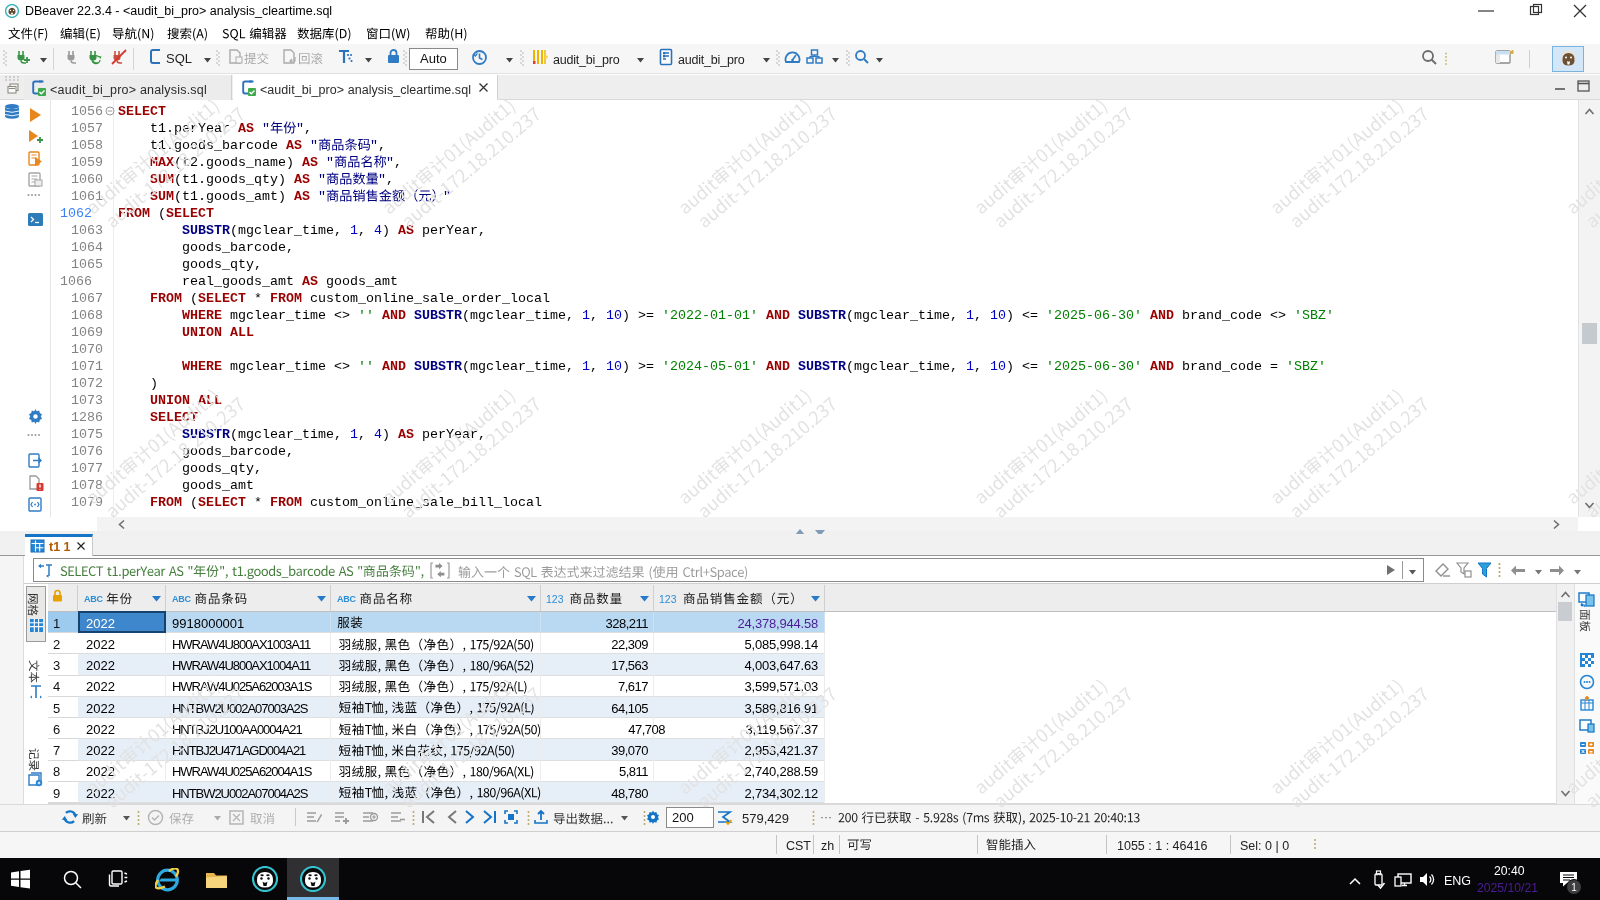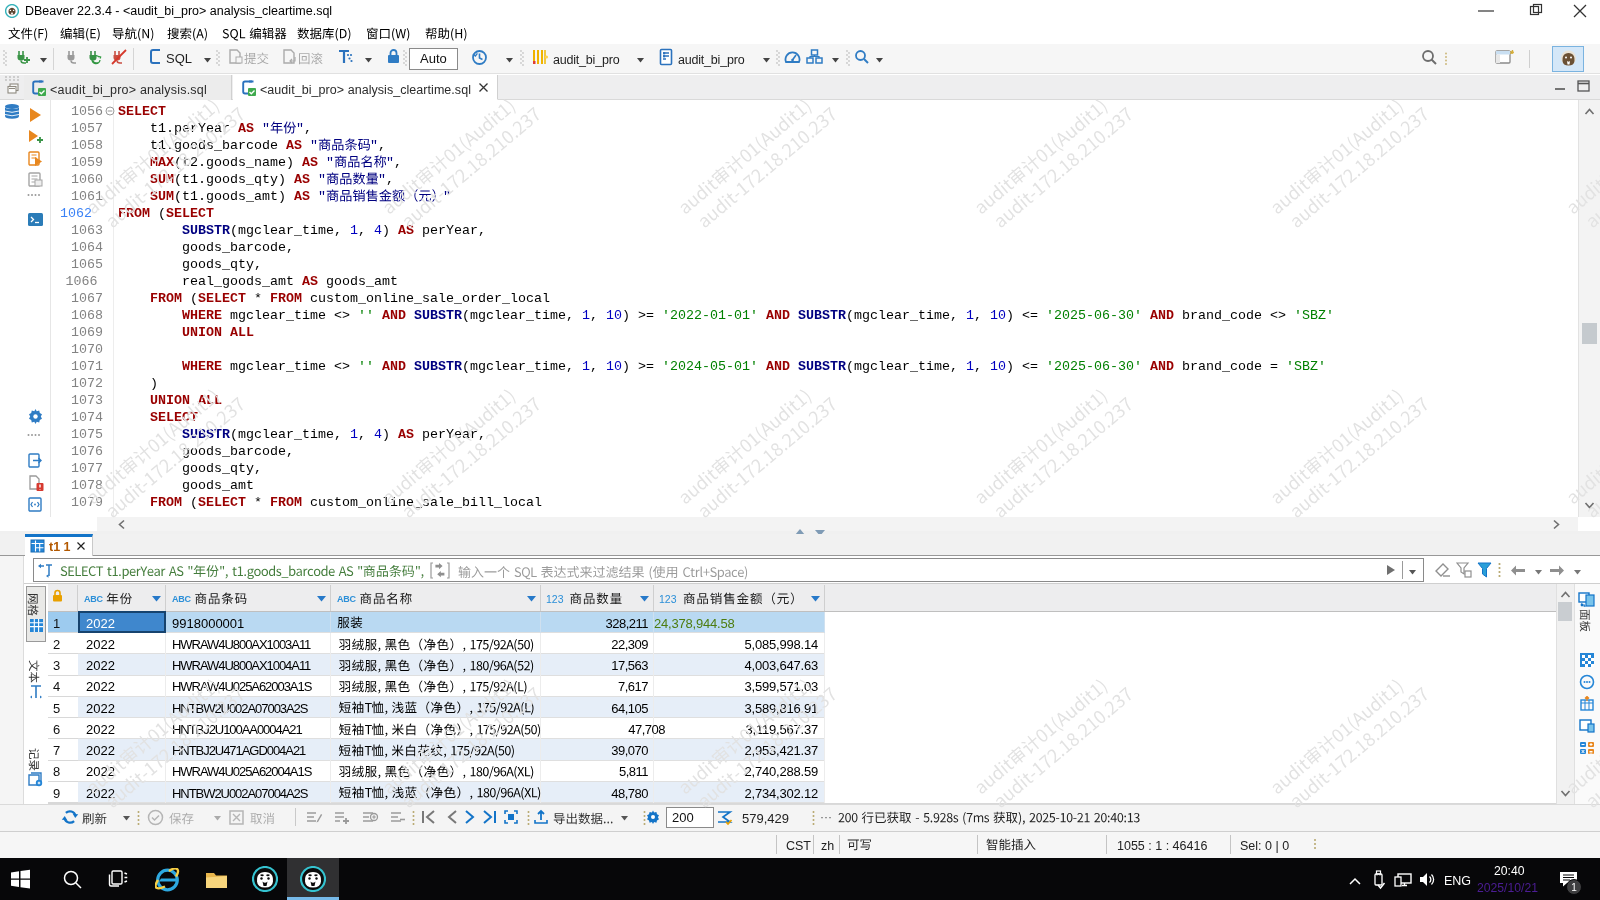--- a/index.html
+++ b/index.html
@@ -405,36 +405,36 @@
           <path fill="#000080" d="M3.6 -8.5C3.9 -8 4.3 -7.3 4.4 -6.9L5.3 -7.3C5.2 -7.7 4.8 -8.3 4.5 -8.8ZM7.4 -5.3C8.3 -4.7 9.4 -3.8 10 -3.3L10.6 -4C10 -4.5 8.8 -5.3 8 -5.9ZM5.2 -5.8C4.6 -5.2 3.7 -4.5 2.9 -4C3 -3.8 3.3 -3.4 3.4 -3.2C4.2 -3.8 5.3 -4.7 6 -5.5ZM8.7 -8.7C8.5 -8.2 8.1 -7.4 7.7 -6.9H1.6V1H2.5V-6.1H10.8V-0.1C10.8 0.2 10.7 0.2 10.5 0.2C10.3 0.2 9.5 0.2 8.7 0.2C8.8 0.4 8.9 0.8 9 1C10.1 1 10.8 1 11.2 0.8C11.6 0.7 11.7 0.5 11.7 -0V-6.9H8.7C9.1 -7.4 9.4 -7.9 9.8 -8.5ZM4.1 -3.7V-0H5V-0.6H9V-3.7ZM5 -2.9H8.2V-1.4H5ZM5.8 -10.9C6 -10.5 6.2 -10.1 6.3 -9.7H0.8V-8.8H12.4V-9.7H7.4C7.3 -10.1 7 -10.7 6.8 -11.1Z M17.2 -9.6H22.5V-7.1H17.2ZM16.2 -10.5V-6.1H23.5V-10.5ZM14.3 -4.7V1.1H15.2V0.3H18V0.9H19V-4.7ZM15.2 -0.6V-3.8H18V-0.6ZM20.4 -4.7V1.1H21.4V0.3H24.4V1H25.4V-4.7ZM21.4 -0.6V-3.8H24.4V-0.6Z M32.2 -10.3C32.7 -9.5 33.2 -8.5 33.4 -7.8L34.3 -8.2C34 -8.9 33.5 -9.9 33 -10.6ZM38.1 -10.7C37.8 -9.9 37.2 -8.9 36.7 -8.2L37.5 -7.9C38 -8.5 38.5 -9.5 39 -10.3ZM28.7 -11C28.4 -9.8 27.7 -8.7 26.9 -7.9C27.1 -7.7 27.3 -7.2 27.4 -7C27.8 -7.4 28.2 -8 28.6 -8.6H31.8V-9.5H29.1C29.3 -9.9 29.5 -10.4 29.6 -10.8ZM27.2 -4.5V-3.6H29.1V-1C29.1 -0.4 28.7 -0.1 28.5 0.1C28.6 0.3 28.9 0.7 29 0.9C29.2 0.7 29.5 0.4 31.7 -0.8C31.7 -1 31.6 -1.4 31.5 -1.6L30 -0.8V-3.6H31.9V-4.5H30V-6.3H31.6V-7.2H27.8V-6.3H29.1V-4.5ZM33.3 -4.1H37.7V-2.7H33.3ZM33.3 -5V-6.4H37.7V-5ZM35.1 -11.1V-7.3H32.4V1.1H33.3V-1.8H37.7V-0.2C37.7 -0 37.6 0 37.4 0C37.2 0.1 36.6 0.1 35.8 0C36 0.3 36.1 0.7 36.1 0.9C37.1 0.9 37.8 0.9 38.1 0.8C38.5 0.6 38.6 0.3 38.6 -0.2V-7.3L37.7 -7.3H36V-11.1Z M42.9 -11.1C42.3 -9.6 41.2 -8.2 40 -7.2C40.2 -7 40.6 -6.7 40.7 -6.5C41.1 -6.8 41.5 -7.3 41.9 -7.7V-3.4H42.9V-3.9H51.5V-4.7H47.2V-5.7H50.6V-6.4H47.2V-7.3H50.6V-8H47.2V-8.9H51.2V-9.6H47.4C47.2 -10.1 46.9 -10.7 46.6 -11.1L45.8 -10.8C46 -10.5 46.2 -10 46.3 -9.6H43.2C43.4 -10 43.6 -10.4 43.8 -10.8ZM41.9 -2.9V1.1H42.9V0.4H49.7V1.1H50.7V-2.9ZM42.9 -0.4V-2.1H49.7V-0.4ZM46.3 -7.3V-6.4H42.9V-7.3ZM46.3 -8H42.9V-8.9H46.3ZM46.3 -5.7V-4.7H42.9V-5.7Z M55.4 -2.9C55.9 -2.1 56.4 -1.1 56.6 -0.4L57.5 -0.8C57.3 -1.5 56.7 -2.5 56.2 -3.2ZM62.5 -3.2C62.1 -2.5 61.6 -1.4 61.1 -0.8L61.8 -0.4C62.3 -1 62.9 -2 63.4 -2.8ZM59.4 -11.2C58.1 -9.2 55.7 -7.7 53.2 -6.9C53.5 -6.7 53.7 -6.3 53.9 -6C54.6 -6.2 55.3 -6.6 56 -6.9V-6.2H58.8V-4.4H54.3V-3.5H58.8V-0.2H53.7V0.7H65.1V-0.2H59.9V-3.5H64.5V-4.4H59.9V-6.2H62.8V-7C63.5 -6.6 64.2 -6.3 64.9 -6C65.1 -6.3 65.4 -6.7 65.6 -6.9C63.6 -7.5 61.3 -8.9 60 -10.3L60.3 -10.8ZM62.6 -7.1H56.3C57.5 -7.8 58.5 -8.7 59.4 -9.6C60.3 -8.7 61.4 -7.8 62.6 -7.1Z M75.1 -6.5C75.1 -2.4 74.9 -0.6 72 0.4C72.2 0.6 72.5 0.9 72.5 1.1C75.7 -0 76 -2.1 76 -6.5ZM75.7 -1.1C76.6 -0.5 77.7 0.4 78.3 1L78.8 0.3C78.3 -0.2 77.1 -1.1 76.3 -1.7ZM73 -8.1V-1.8H73.9V-7.2H77.2V-1.8H78.1V-8.1H75.6C75.8 -8.5 76 -8.9 76.1 -9.4H78.6V-10.3H72.8V-9.4H75.2C75.1 -9 74.9 -8.5 74.8 -8.1ZM68.8 -10.8C69 -10.5 69.2 -10.2 69.4 -9.8H66.8V-7.8H67.7V-9H71.7V-7.8H72.6V-9.8H70.4C70.2 -10.2 69.9 -10.7 69.7 -11ZM67.7 -3.1V1H68.6V0.5H70.9V0.9H71.8V-3.1ZM68.6 -0.3V-2.3H70.9V-0.3ZM68 -5.5 69 -5C68.2 -4.4 67.4 -4 66.5 -3.7C66.7 -3.6 66.8 -3.1 66.9 -2.9C67.9 -3.2 68.9 -3.8 69.8 -4.5C70.6 -4 71.4 -3.5 71.9 -3.2L72.6 -3.9C72.1 -4.2 71.3 -4.7 70.5 -5.1C71.1 -5.8 71.7 -6.5 72.1 -7.3L71.5 -7.7L71.3 -7.6H69.3C69.5 -7.9 69.6 -8.2 69.7 -8.4L68.8 -8.6C68.4 -7.7 67.7 -6.6 66.5 -5.9C66.7 -5.7 67 -5.4 67.1 -5.2C67.8 -5.7 68.3 -6.3 68.8 -6.9H70.8C70.5 -6.4 70.1 -5.9 69.7 -5.5L68.6 -6.1Z M88.4 -5C88.4 -2.4 89.4 -0.3 91 1.3L91.8 0.9C90.3 -0.7 89.3 -2.7 89.3 -5C89.3 -7.4 90.3 -9.3 91.8 -10.9L91 -11.3C89.4 -9.7 88.4 -7.6 88.4 -5Z M94.3 -10.1V-9.1H103.7V-10.1ZM93.2 -6.4V-5.4H96.5C96.3 -2.9 95.9 -0.8 93 0.3C93.3 0.4 93.5 0.8 93.7 1C96.7 -0.2 97.4 -2.5 97.6 -5.4H100.1V-0.7C100.1 0.5 100.4 0.8 101.6 0.8C101.9 0.8 103.3 0.8 103.5 0.8C104.7 0.8 104.9 0.2 105 -2.1C104.8 -2.1 104.3 -2.3 104.1 -2.5C104.1 -0.5 104 -0.1 103.4 -0.1C103.1 -0.1 102 -0.1 101.7 -0.1C101.2 -0.1 101.1 -0.2 101.1 -0.7V-5.4H104.8V-6.4Z M109.6 -5C109.6 -7.6 108.6 -9.7 107 -11.3L106.2 -10.9C107.7 -9.3 108.7 -7.4 108.7 -5C108.7 -2.7 107.7 -0.7 106.2 0.9L107 1.3C108.6 -0.3 109.6 -2.4 109.6 -5Z"></path>
         </svg></span><span style="color:#000080;">"</span></div>
 <div style="position:absolute;left:60px;top:205px;width:43px;text-align:left;font:13.33px/17px 'Liberation Mono';color:#3b82f6;">1062</div>
 <div style="position:absolute;left:118px;top:205px;font:13.33px/17px 'Liberation Mono';white-space:pre;color:#000;"><span style="color:#990000;font-weight:bold;">FROM</span><span style="color:#000;"> (</span><span style="color:#990000;font-weight:bold;">SELECT</span></div>
 <div style="position:absolute;left:60px;top:222px;width:43px;text-align:right;font:13.33px/17px 'Liberation Mono';color:#838383;">1063</div>
 <div style="position:absolute;left:118px;top:222px;font:13.33px/17px 'Liberation Mono';white-space:pre;color:#000;"><span style="color:#000;">        </span><span style="color:#000080;font-weight:bold;">SUBSTR</span><span style="color:#000;">(mgclear_time, </span><span style="color:#0000c0;">1</span><span style="color:#000;">, </span><span style="color:#0000c0;">4</span><span style="color:#000;">) </span><span style="color:#990000;font-weight:bold;">AS</span><span style="color:#000;"> perYear,</span></div>
 <div style="position:absolute;left:60px;top:239px;width:43px;text-align:right;font:13.33px/17px 'Liberation Mono';color:#838383;">1064</div>
 <div style="position:absolute;left:118px;top:239px;font:13.33px/17px 'Liberation Mono';white-space:pre;color:#000;"><span style="color:#000;">        goods_barcode,</span></div>
 <div style="position:absolute;left:60px;top:256px;width:43px;text-align:right;font:13.33px/17px 'Liberation Mono';color:#838383;">1065</div>
 <div style="position:absolute;left:118px;top:256px;font:13.33px/17px 'Liberation Mono';white-space:pre;color:#000;"><span style="color:#000;">        goods_qty,</span></div>
-<div style="position:absolute;left:60px;top:273px;width:43px;text-align:center;font:13.33px/17px 'Liberation Mono';color:#838383;">1066</div>
+<div style="position:absolute;left:60px;top:273px;width:43px;text-align:left;font:13.33px/17px 'Liberation Mono';color:#838383;">1066</div>
 <div style="position:absolute;left:118px;top:273px;font:13.33px/17px 'Liberation Mono';white-space:pre;color:#000;"><span style="color:#000;">        real_goods_amt </span><span style="color:#990000;font-weight:bold;">AS</span><span style="color:#000;"> goods_amt</span></div>
 <div style="position:absolute;left:60px;top:290px;width:43px;text-align:right;font:13.33px/17px 'Liberation Mono';color:#838383;">1067</div>
 <div style="position:absolute;left:118px;top:290px;font:13.33px/17px 'Liberation Mono';white-space:pre;color:#000;"><span style="color:#000;">    </span><span style="color:#990000;font-weight:bold;">FROM</span><span style="color:#000;"> (</span><span style="color:#990000;font-weight:bold;">SELECT</span><span style="color:#000;"> * </span><span style="color:#990000;font-weight:bold;">FROM</span><span style="color:#000;"> custom_online_sale_order_local</span></div>
 <div style="position:absolute;left:60px;top:307px;width:43px;text-align:right;font:13.33px/17px 'Liberation Mono';color:#838383;">1068</div>
 <div style="position:absolute;left:118px;top:307px;font:13.33px/17px 'Liberation Mono';white-space:pre;color:#000;"><span style="color:#000;">        </span><span style="color:#990000;font-weight:bold;">WHERE</span><span style="color:#000;"> mgclear_time &lt;&gt; </span><span style="color:#008000;">''</span><span style="color:#000;"> </span><span style="color:#990000;font-weight:bold;">AND</span><span style="color:#000;"> </span><span style="color:#000080;font-weight:bold;">SUBSTR</span><span style="color:#000;">(mgclear_time, </span><span style="color:#0000c0;">1</span><span style="color:#000;">, </span><span style="color:#0000c0;">10</span><span style="color:#000;">) &gt;= </span><span style="color:#008000;">'2022-01-01'</span><span style="color:#000;"> </span><span style="color:#990000;font-weight:bold;">AND</span><span style="color:#000;"> </span><span style="color:#000080;font-weight:bold;">SUBSTR</span><span style="color:#000;">(mgclear_time, </span><span style="color:#0000c0;">1</span><span style="color:#000;">, </span><span style="color:#0000c0;">10</span><span style="color:#000;">) &lt;= </span><span style="color:#008000;">'2025-06-30'</span><span style="color:#000;"> </span><span style="color:#990000;font-weight:bold;">AND</span><span style="color:#000;"> brand_code &lt;&gt; </span><span style="color:#008000;">'SBZ'</span></div>
 <div style="position:absolute;left:60px;top:324px;width:43px;text-align:right;font:13.33px/17px 'Liberation Mono';color:#838383;">1069</div>
 <div style="position:absolute;left:118px;top:324px;font:13.33px/17px 'Liberation Mono';white-space:pre;color:#000;"><span style="color:#000;">        </span><span style="color:#990000;font-weight:bold;">UNION ALL</span></div>
 <div style="position:absolute;left:60px;top:341px;width:43px;text-align:right;font:13.33px/17px 'Liberation Mono';color:#838383;">1070</div>
 <div style="position:absolute;left:60px;top:358px;width:43px;text-align:right;font:13.33px/17px 'Liberation Mono';color:#838383;">1071</div>
 <div style="position:absolute;left:118px;top:358px;font:13.33px/17px 'Liberation Mono';white-space:pre;color:#000;"><span style="color:#000;">        </span><span style="color:#990000;font-weight:bold;">WHERE</span><span style="color:#000;"> mgclear_time &lt;&gt; </span><span style="color:#008000;">''</span><span style="color:#000;"> </span><span style="color:#990000;font-weight:bold;">AND</span><span style="color:#000;"> </span><span style="color:#000080;font-weight:bold;">SUBSTR</span><span style="color:#000;">(mgclear_time, </span><span style="color:#0000c0;">1</span><span style="color:#000;">, </span><span style="color:#0000c0;">10</span><span style="color:#000;">) &gt;= </span><span style="color:#008000;">'2024-05-01'</span><span style="color:#000;"> </span><span style="color:#990000;font-weight:bold;">AND</span><span style="color:#000;"> </span><span style="color:#000080;font-weight:bold;">SUBSTR</span><span style="color:#000;">(mgclear_time, </span><span style="color:#0000c0;">1</span><span style="color:#000;">, </span><span style="color:#0000c0;">10</span><span style="color:#000;">) &lt;= </span><span style="color:#008000;">'2025-06-30'</span><span style="color:#000;"> </span><span style="color:#990000;font-weight:bold;">AND</span><span style="color:#000;"> brand_code = </span><span style="color:#008000;">'SBZ'</span></div>
 <div style="position:absolute;left:60px;top:375px;width:43px;text-align:right;font:13.33px/17px 'Liberation Mono';color:#838383;">1072</div>
 <div style="position:absolute;left:118px;top:375px;font:13.33px/17px 'Liberation Mono';white-space:pre;color:#000;"><span style="color:#000;">    )</span></div>
 <div style="position:absolute;left:60px;top:392px;width:43px;text-align:right;font:13.33px/17px 'Liberation Mono';color:#838383;">1073</div>
 <div style="position:absolute;left:118px;top:392px;font:13.33px/17px 'Liberation Mono';white-space:pre;color:#000;"><span style="color:#000;">    </span><span style="color:#990000;font-weight:bold;">UNION ALL</span></div>
-<div style="position:absolute;left:60px;top:409px;width:43px;text-align:right;font:13.33px/17px 'Liberation Mono';color:#838383;">1074</div>
+<div style="position:absolute;left:60px;top:409px;width:43px;text-align:right;font:13.33px/17px 'Liberation Mono';color:#838383;">1286</div>
 <div style="position:absolute;left:118px;top:409px;font:13.33px/17px 'Liberation Mono';white-space:pre;color:#000;"><span style="color:#000;">    </span><span style="color:#990000;font-weight:bold;">SELECT</span></div>
 <div style="position:absolute;left:60px;top:426px;width:43px;text-align:right;font:13.33px/17px 'Liberation Mono';color:#838383;">1075</div>
 <div style="position:absolute;left:118px;top:426px;font:13.33px/17px 'Liberation Mono';white-space:pre;color:#000;"><span style="color:#000;">        </span><span style="color:#000080;font-weight:bold;">SUBSTR</span><span style="color:#000;">(mgclear_time, </span><span style="color:#0000c0;">1</span><span style="color:#000;">, </span><span style="color:#0000c0;">4</span><span style="color:#000;">) </span><span style="color:#990000;font-weight:bold;">AS</span><span style="color:#000;"> perYear,</span></div>
 <div style="position:absolute;left:60px;top:443px;width:43px;text-align:right;font:13.33px/17px 'Liberation Mono';color:#838383;">1076</div>
 <div style="position:absolute;left:118px;top:443px;font:13.33px/17px 'Liberation Mono';white-space:pre;color:#000;"><span style="color:#000;">        goods_barcode,</span></div>
 <div style="position:absolute;left:60px;top:460px;width:43px;text-align:right;font:13.33px/17px 'Liberation Mono';color:#838383;">1077</div>
 <div style="position:absolute;left:118px;top:460px;font:13.33px/17px 'Liberation Mono';white-space:pre;color:#000;"><span style="color:#000;">        goods_qty,</span></div>
 <div style="position:absolute;left:60px;top:477px;width:43px;text-align:right;font:13.33px/17px 'Liberation Mono';color:#838383;">1078</div>
 <div style="position:absolute;left:118px;top:477px;font:13.33px/17px 'Liberation Mono';white-space:pre;color:#000;"><span style="color:#000;">        goods_amt</span></div>
 <div style="position:absolute;left:60px;top:494px;width:43px;text-align:right;font:13.33px/17px 'Liberation Mono';color:#838383;">1079</div>
@@ -585,21 +585,21 @@
 <div style="position:absolute;left:540px;top:612px;width:1px;height:21.23px;background:#cfe0ef;"></div>
 <div style="position:absolute;left:653px;top:612px;width:1px;height:21.23px;background:#cfe0ef;"></div>
 <div style="position:absolute;left:824px;top:612px;width:1px;height:21.23px;background:#cfe0ef;"></div>
 <div style="position:absolute;left:78px;top:611px;width:88px;height:22.23px;background:#3f87cd;border:2px solid #16436e;"></div>
 <div style="position:absolute;left:86px;top:615.67px;font:normal 13px/16px 'Liberation Sans';color:#fff;letter-spacing:0;white-space:pre;">2022</div>
 <div style="position:absolute;left:172px;top:615.67px;font:normal 13px/16px 'Liberation Sans';color:#000;letter-spacing:0;white-space:pre;">9918000001</div>
 <svg class="a" style="left:337.0px;top:614.4px;" width="28" height="17" viewBox="0 -13.44 28 17.28">
       <path fill="#000" d="M1.4 -10.3V-5.7C1.4 -3.8 1.3 -1.2 0.4 0.6C0.7 0.7 1 0.9 1.2 1C1.8 -0.2 2.1 -1.8 2.2 -3.3H4.2V-0.1C4.2 0.1 4.1 0.1 4 0.1C3.8 0.1 3.3 0.1 2.7 0.1C2.8 0.4 2.9 0.8 2.9 1C3.8 1 4.3 1 4.7 0.8C5 0.7 5.1 0.4 5.1 -0.1V-10.3ZM2.3 -9.4H4.2V-7.3H2.3ZM2.3 -6.4H4.2V-4.2H2.2C2.2 -4.7 2.3 -5.2 2.3 -5.7ZM11 -5C10.7 -3.9 10.3 -3 9.7 -2.1C9.1 -3 8.6 -4 8.3 -5ZM6.2 -10.2V1H7.1V-5H7.5C7.9 -3.7 8.4 -2.4 9.2 -1.4C8.6 -0.7 7.9 -0.1 7.2 0.2C7.4 0.4 7.7 0.7 7.8 0.9C8.5 0.5 9.1 -0 9.7 -0.7C10.3 0 11 0.6 11.8 1C11.9 0.8 12.2 0.5 12.4 0.3C11.6 -0.1 10.9 -0.7 10.3 -1.4C11.1 -2.5 11.7 -4 12 -5.7L11.5 -5.9L11.3 -5.9H7.1V-9.3H10.7V-7.8C10.7 -7.6 10.7 -7.6 10.5 -7.6C10.3 -7.6 9.6 -7.6 8.8 -7.6C9 -7.3 9.1 -7 9.1 -6.8C10.1 -6.8 10.8 -6.8 11.2 -6.9C11.6 -7 11.7 -7.3 11.7 -7.8V-10.2Z M14.1 -9.5C14.6 -9.1 15.3 -8.5 15.6 -8.1L16.2 -8.7C15.9 -9.1 15.2 -9.7 14.7 -10ZM18.8 -4.8C19 -4.5 19.1 -4.2 19.2 -4H13.9V-3.2H18.3C17.1 -2.3 15.3 -1.6 13.7 -1.3C13.9 -1.1 14.1 -0.8 14.2 -0.6C15 -0.8 15.8 -1 16.5 -1.3V-0.5C16.5 0 16.1 0.2 15.9 0.3C16 0.5 16.1 0.9 16.2 1.1C16.5 0.9 16.9 0.8 20.6 0C20.5 -0.2 20.6 -0.6 20.6 -0.8L17.5 -0.1V-1.8C18.3 -2.2 19 -2.6 19.5 -3.2C20.5 -1.1 22.4 0.3 25 0.9C25.1 0.7 25.3 0.3 25.5 0.2C24.3 -0.1 23.2 -0.5 22.4 -1.1C23.1 -1.5 24 -2 24.6 -2.4L23.9 -2.9C23.4 -2.5 22.5 -2 21.8 -1.6C21.2 -2 20.8 -2.6 20.5 -3.2H25.3V-4H20.3C20.2 -4.3 20 -4.7 19.7 -5.1ZM21.2 -10.8V-9H18.1V-8.1H21.2V-6.1H18.5V-5.3H24.9V-6.1H22.1V-8.1H25.2V-9H22.1V-10.8ZM13.7 -6.2 14 -5.4 16.7 -6.6V-4.7H17.6V-10.8H16.7V-7.5C15.6 -7 14.4 -6.5 13.7 -6.2Z"></path>
     </svg>
 <div style="position:absolute;left:541px;top:615.67px;font:normal 13px/16px 'Liberation Sans';color:#000;letter-spacing:-0.5px;white-space:pre;width:107px;text-align:right;">328,211</div>
-<div style="position:absolute;left:654px;top:615.67px;font:normal 13px/16px 'Liberation Sans';color:#4d7c0f;letter-spacing:-0.2px;white-space:pre;width:164px;">24,378,944.58</div>
+<div style="position:absolute;left:654px;top:615.67px;font:normal 13px/16px 'Liberation Sans';color:#4c1d95;letter-spacing:-0.2px;white-space:pre;width:164px;text-align:right;">24,378,944.58</div>
 <div style="position:absolute;left:78px;top:633.23px;width:747px;height:21.23px;background:#fff;"></div>
 <div style="position:absolute;left:48px;top:633.23px;width:30px;height:21.23px;background:#fff;border-bottom:1px solid #d8d8d8;"></div>
 <div style="position:absolute;left:53px;top:636.9px;font:normal 13px/16px 'Liberation Sans';color:#111;letter-spacing:0;white-space:pre;">2</div>
 <div style="position:absolute;left:78px;top:653.46px;width:747px;height:1px;background:#dfdfdf;"></div>
 <div style="position:absolute;left:165px;top:633.23px;width:1px;height:21.23px;background:#ececec;"></div>
 <div style="position:absolute;left:330px;top:633.23px;width:1px;height:21.23px;background:#ececec;"></div>
 <div style="position:absolute;left:540px;top:633.23px;width:1px;height:21.23px;background:#ececec;"></div>
 <div style="position:absolute;left:653px;top:633.23px;width:1px;height:21.23px;background:#ececec;"></div>
 <div style="position:absolute;left:824px;top:633.23px;width:1px;height:21.23px;background:#ececec;"></div>
 <div style="position:absolute;left:86px;top:636.9px;font:normal 13px/16px 'Liberation Sans';color:#000;letter-spacing:0;white-space:pre;">2022</div>

